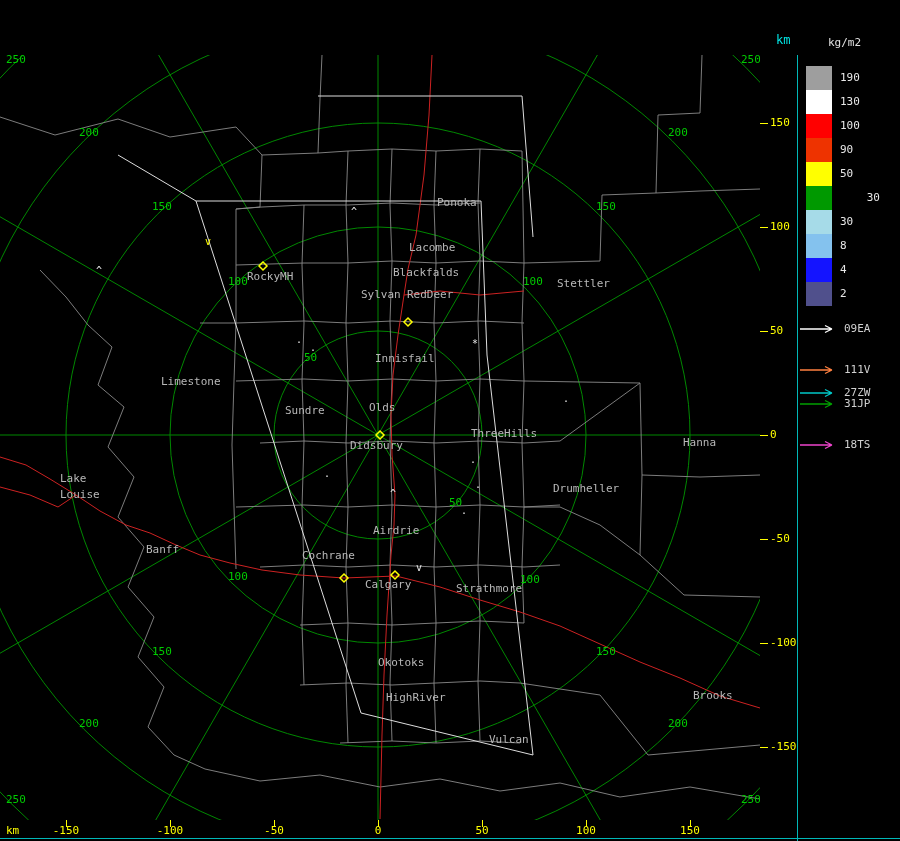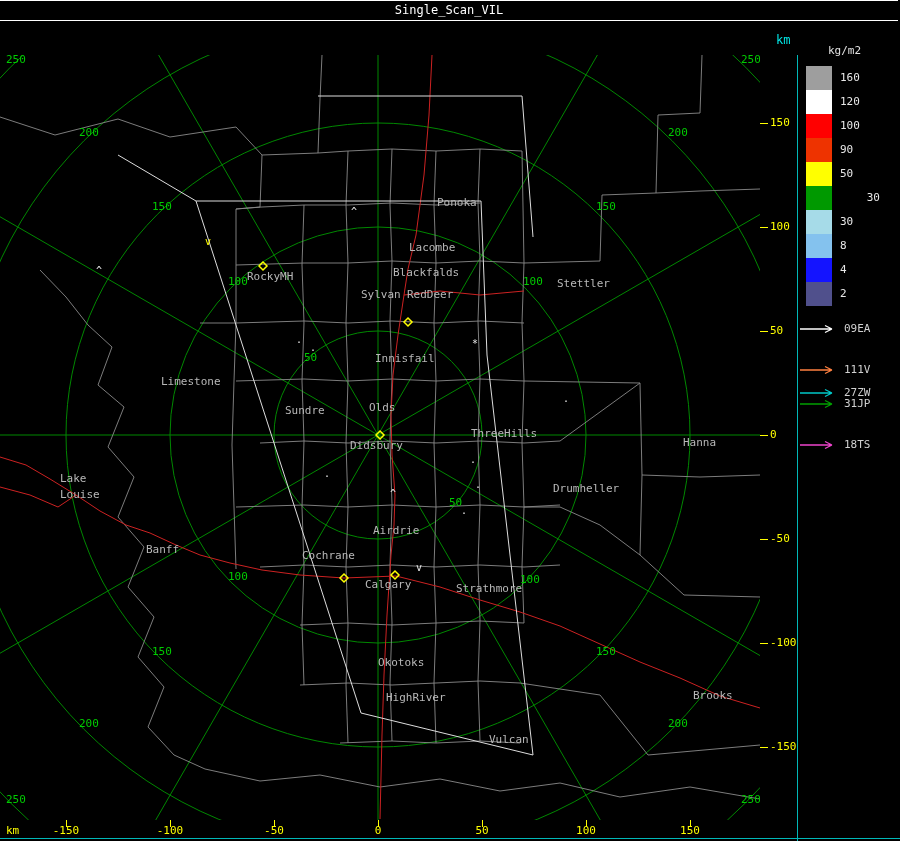--- a/index.html
+++ b/index.html
@@ -15,33 +15,32 @@
   #timestamp{position:absolute;left:8px;top:33px;color:#ffff00;font-size:12px;}
   #unit-top-right{position:absolute;left:776px;top:33px;color:#00e5e5;font-size:12px;}
   #map-wrap{position:absolute;left:0;top:55px;width:760px;height:765px;}
   #map-svg{position:absolute;left:0;top:0;}
   .tick-right{position:absolute;width:8px;height:1px;background:#ffff00;}
   .tick-bottom{position:absolute;width:1px;height:7px;background:#ffff00;}
   .axis-label{position:absolute;color:#ffff00;font-size:11px;}
   #unit-bottom-left{position:absolute;left:6px;top:824px;color:#ffff00;font-size:11px;}
   #separator-v{position:absolute;left:797px;top:55px;width:1px;height:786px;background:#00b8b8;}
   #separator-h{position:absolute;left:0;top:838px;width:900px;height:1px;background:#00b8b8;}
-  #legend-unit{position:absolute;left:828px;top:44px;color:#e0e0e0;font-size:11px;}
+  #legend-unit{position:absolute;left:828px;top:36px;color:#e0e0e0;font-size:11px;}
   .legend-swatch{position:absolute;left:806px;width:26px;height:24px;}
   .legend-value{position:absolute;left:840px;width:40px;color:#e8e8e8;font-size:11px;line-height:24px;}
   .station-row{position:absolute;left:800px;width:100px;height:14px;}
   .station-label{position:absolute;left:44px;top:0;color:#d0d0d0;font-size:11px;}
   svg text{font-family:"DejaVu Sans Mono","Liberation Mono",monospace;}
 </style>
 </head>
 <body>
 
 <div id="screen">
 
-  <div id="title-bar">Single_Scan_VIL</div>
 
   <div id="unit-top-right">km</div>
 
   <div id="map-wrap">
     <svg id="map-svg" width="760" height="765">
         <circle cx="378" cy="380" r="104" fill="none" stroke="#008800" stroke-width="1"></circle>
         <circle cx="378" cy="380" r="208" fill="none" stroke="#008800" stroke-width="1"></circle>
         <circle cx="378" cy="380" r="312" fill="none" stroke="#008800" stroke-width="1"></circle>
         <circle cx="378" cy="380" r="416" fill="none" stroke="#008800" stroke-width="1"></circle>
         <circle cx="378" cy="380" r="520" fill="none" stroke="#008800" stroke-width="1"></circle>
@@ -197,23 +196,23 @@
       <div class="axis-label" style="left: 674px; top: 824px; width: 32px; text-align: center;">150</div>
     </div>
   <div id="unit-bottom-left">km</div>
 
   <div id="separator-v"></div>
   <div id="separator-h"></div>
 
   <div id="legend-unit">kg/m2</div>
   <div id="legend-list">
       <div class="legend-swatch" style="top: 66px; background: rgb(158, 158, 158);"></div>
-      <div class="legend-value" style="top: 66px;">160</div>
+      <div class="legend-value" style="top: 66px;">190</div>
       <div class="legend-swatch" style="top: 90px; background: rgb(255, 255, 255);"></div>
-      <div class="legend-value" style="top: 90px;">120</div>
+      <div class="legend-value" style="top: 90px;">130</div>
       <div class="legend-swatch" style="top: 114px; background: rgb(255, 0, 0);"></div>
       <div class="legend-value" style="top: 114px;">100</div>
       <div class="legend-swatch" style="top: 138px; background: rgb(238, 51, 0);"></div>
       <div class="legend-value" style="top: 138px;">90</div>
       <div class="legend-swatch" style="top: 162px; background: rgb(255, 255, 0);"></div>
       <div class="legend-value" style="top: 162px;">50</div>
       <div class="legend-swatch" style="top: 186px; background: rgb(0, 153, 0);"></div>
       <div class="legend-value" style="top: 186px; text-align: right;">30</div>
       <div class="legend-swatch" style="top: 210px; background: rgb(166, 219, 232);"></div>
       <div class="legend-value" style="top: 210px;">30</div>

